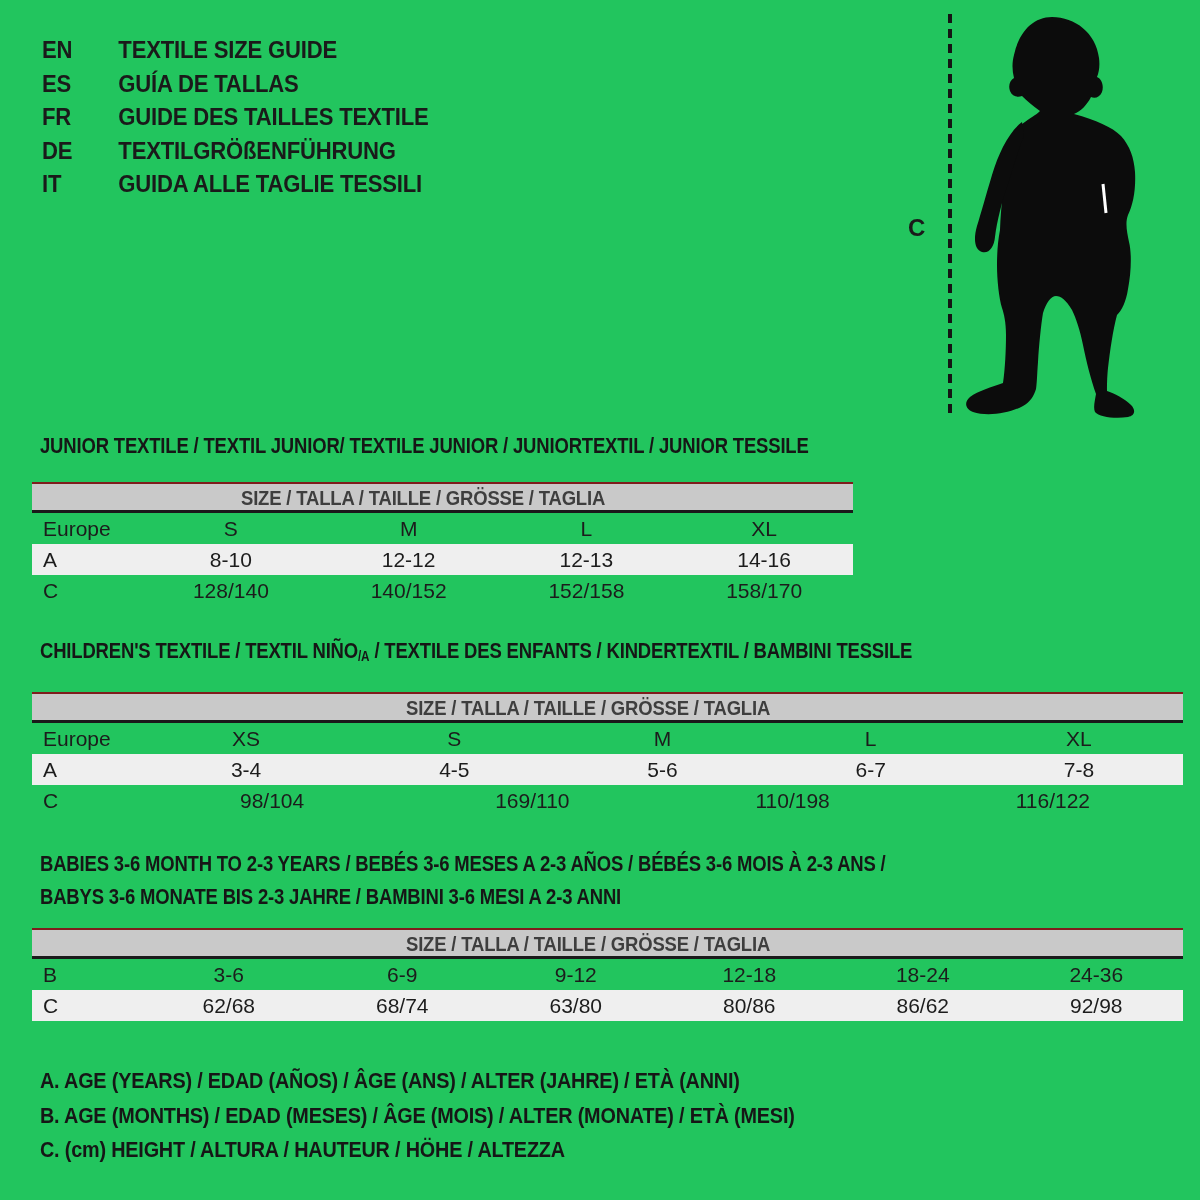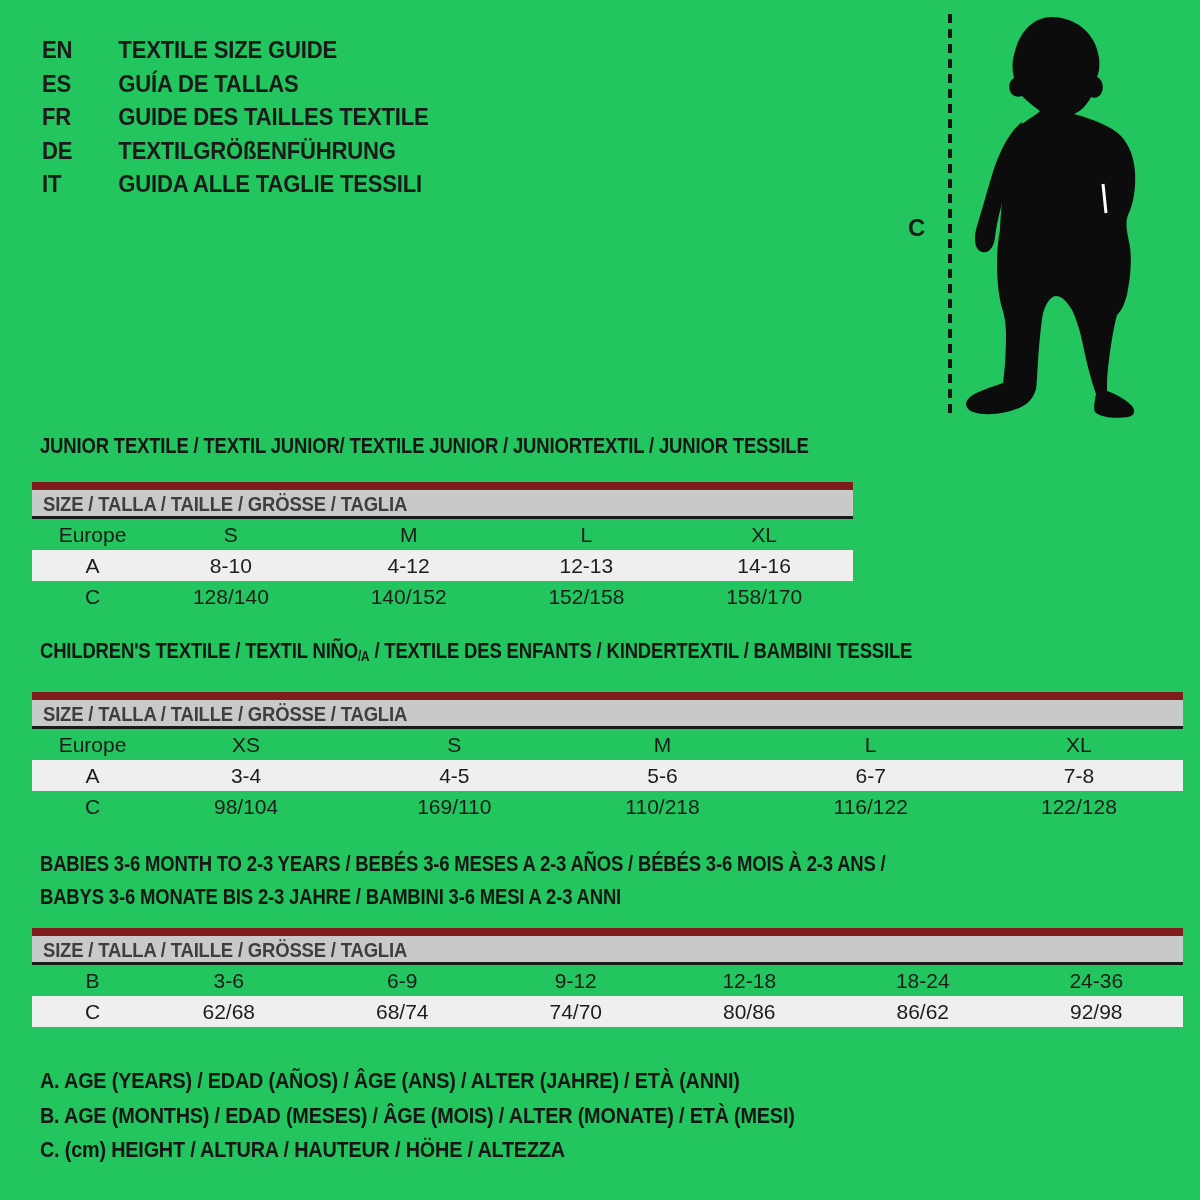--- a/index.html
+++ b/index.html
@@ -26,30 +26,30 @@
   .sec-title.junior{top:433px;}
   .sec-title.children{top:638px;}
   .sec-title.babies{top:847px;line-height:33px;}
   .sub{font-size:14px;position:relative;top:3px;}
   
   .table{position:absolute;left:32px;font-size:21px;color:#1c1c1c;}
   .table.junior{top:482px;width:821px;}
   .table.children{top:692px;width:1151px;}
   .table.babies{top:928px;width:1151px;}
   .size-bar{
-    height:26px;background:#c9c9c9;border-top:8px solid #7f1d1d;line-height:27px;
+    height:26px;background:#c9c9c9;border-top:2px solid #7f1d1d;line-height:27px;text-align:center;
   }
   .size-bar .bar-text{
     display:inline-block;margin-left:11px;font-weight:bold;font-size:21px;color:#3e3e3e;
     letter-spacing:-0.2px;white-space:nowrap;transform:scaleX(0.88);transform-origin:0 50%;
   }
   .rule{height:3px;background:#1a1a1a;}
   .trow{display:flex;height:31px;line-height:31px;}
   .trow.alt{background:#efefef;}
-  .c0{width:110px;flex:0 0 110px;padding-left:11px;box-sizing:border-box;text-align:center;}
+  .c0{width:110px;flex:0 0 110px;padding-left:11px;box-sizing:border-box;text-align:left;}
   .cd{flex:1;text-align:center;}
   
   .legend{
     position:absolute;left:40px;top:1064px;font-weight:bold;font-size:22px;
     line-height:34.5px;letter-spacing:-0.2px;white-space:nowrap;color:#161616;
     transform:scaleX(0.90);transform-origin:0 0;
   }
 </style>
 </head>
 <body>
@@ -122,21 +122,21 @@
     <div class="trow">
       <span class="c0">Europe</span>
       <span class="cd">S</span>
       <span class="cd">M</span>
       <span class="cd">L</span>
       <span class="cd">XL</span>
     </div>
     <div class="trow alt">
       <span class="c0">A</span>
       <span class="cd">8-10</span>
-      <span class="cd">4-12</span>
+      <span class="cd">12-12</span>
       <span class="cd">12-13</span>
       <span class="cd">14-16</span>
     </div>
     <div class="trow">
       <span class="c0">C</span>
       <span class="cd">128/140</span>
       <span class="cd">140/152</span>
       <span class="cd">152/158</span>
       <span class="cd">158/170</span>
     </div>
@@ -163,23 +163,22 @@
       <span class="cd">3-4</span>
       <span class="cd">4-5</span>
       <span class="cd">5-6</span>
       <span class="cd">6-7</span>
       <span class="cd">7-8</span>
     </div>
     <div class="trow">
       <span class="c0">C</span>
       <span class="cd">98/104</span>
       <span class="cd">169/110</span>
-      <span class="cd">110/218</span>
+      <span class="cd">110/198</span>
       <span class="cd">116/122</span>
-      <span class="cd">122/128</span>
     </div>
   </div>
 
   <div class="sec-title babies">
     <div>BABIES 3-6 MONTH TO 2-3 YEARS / BEBÉS 3-6 MESES A 2-3 AÑOS / BÉBÉS 3-6 MOIS À 2-3 ANS /</div>
     <div>BABYS 3-6 MONATE BIS 2-3 JAHRE / BAMBINI 3-6 MESI A 2-3 ANNI</div>
   </div>
   <div class="table babies">
     <div class="size-bar">
       <span class="bar-text">SIZE / TALLA / TAILLE / GRÖSSE / TAGLIA</span>
@@ -191,21 +190,21 @@
       <span class="cd">6-9</span>
       <span class="cd">9-12</span>
       <span class="cd">12-18</span>
       <span class="cd">18-24</span>
       <span class="cd">24-36</span>
     </div>
     <div class="trow alt">
       <span class="c0">C</span>
       <span class="cd">62/68</span>
       <span class="cd">68/74</span>
-      <span class="cd">74/70</span>
+      <span class="cd">63/80</span>
       <span class="cd">80/86</span>
       <span class="cd">86/62</span>
       <span class="cd">92/98</span>
     </div>
   </div>
 
   <div class="legend">
     <div>A. AGE (YEARS) / EDAD (AÑOS) / ÂGE (ANS) / ALTER (JAHRE) / ETÀ (ANNI)</div>
     <div>B. AGE (MONTHS) / EDAD (MESES) / ÂGE (MOIS) / ALTER (MONATE) / ETÀ (MESI)</div>
     <div>C. (cm) HEIGHT / ALTURA / HAUTEUR / HÖHE / ALTEZZA</div>

